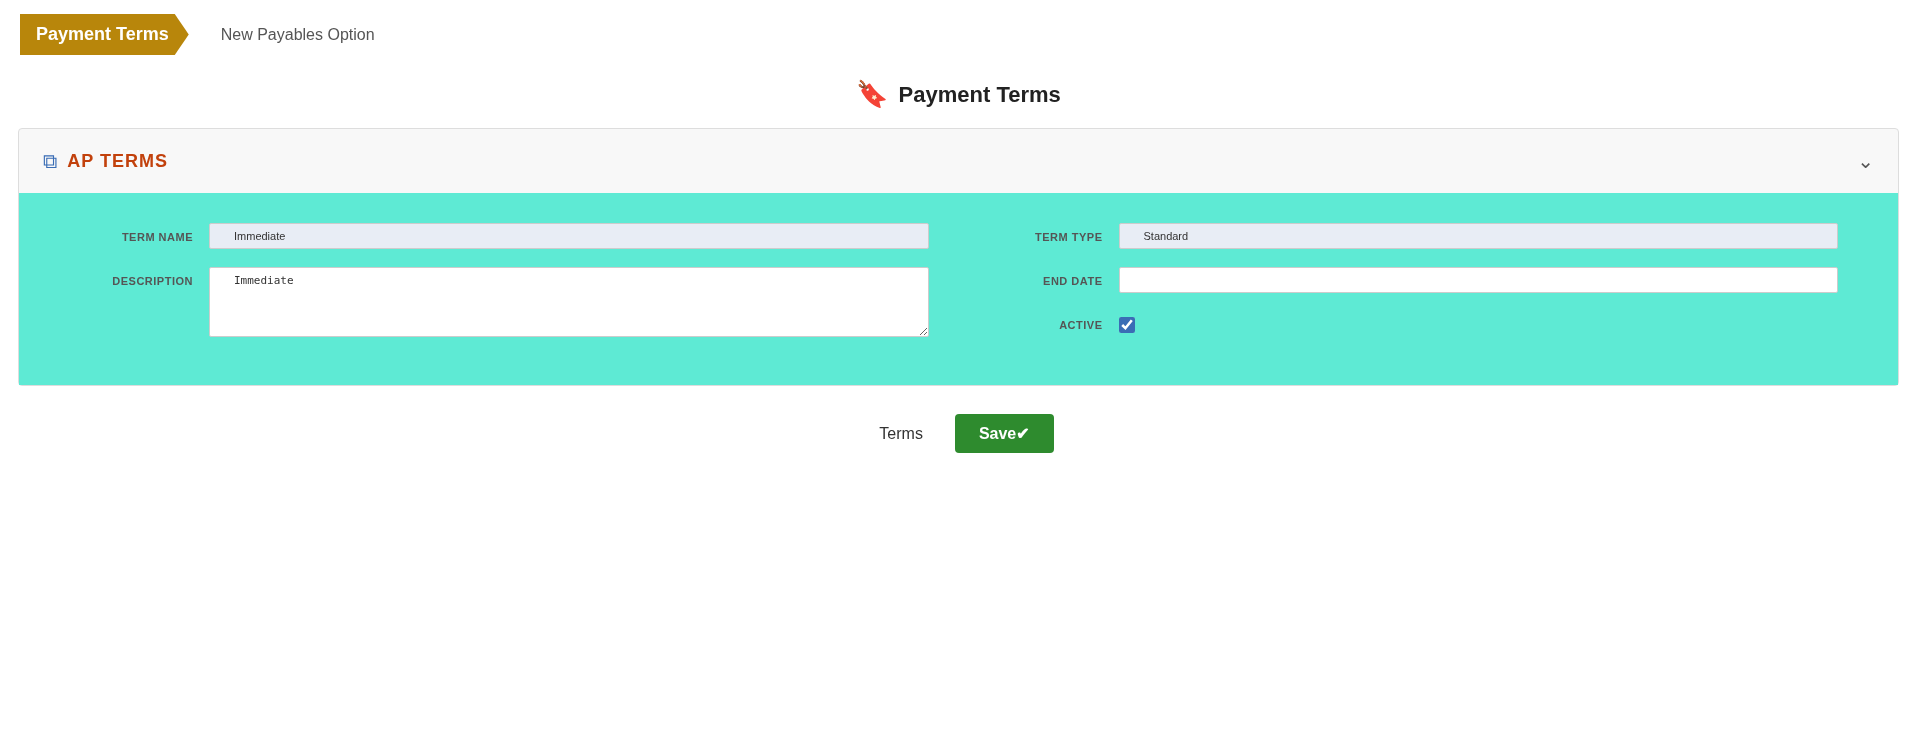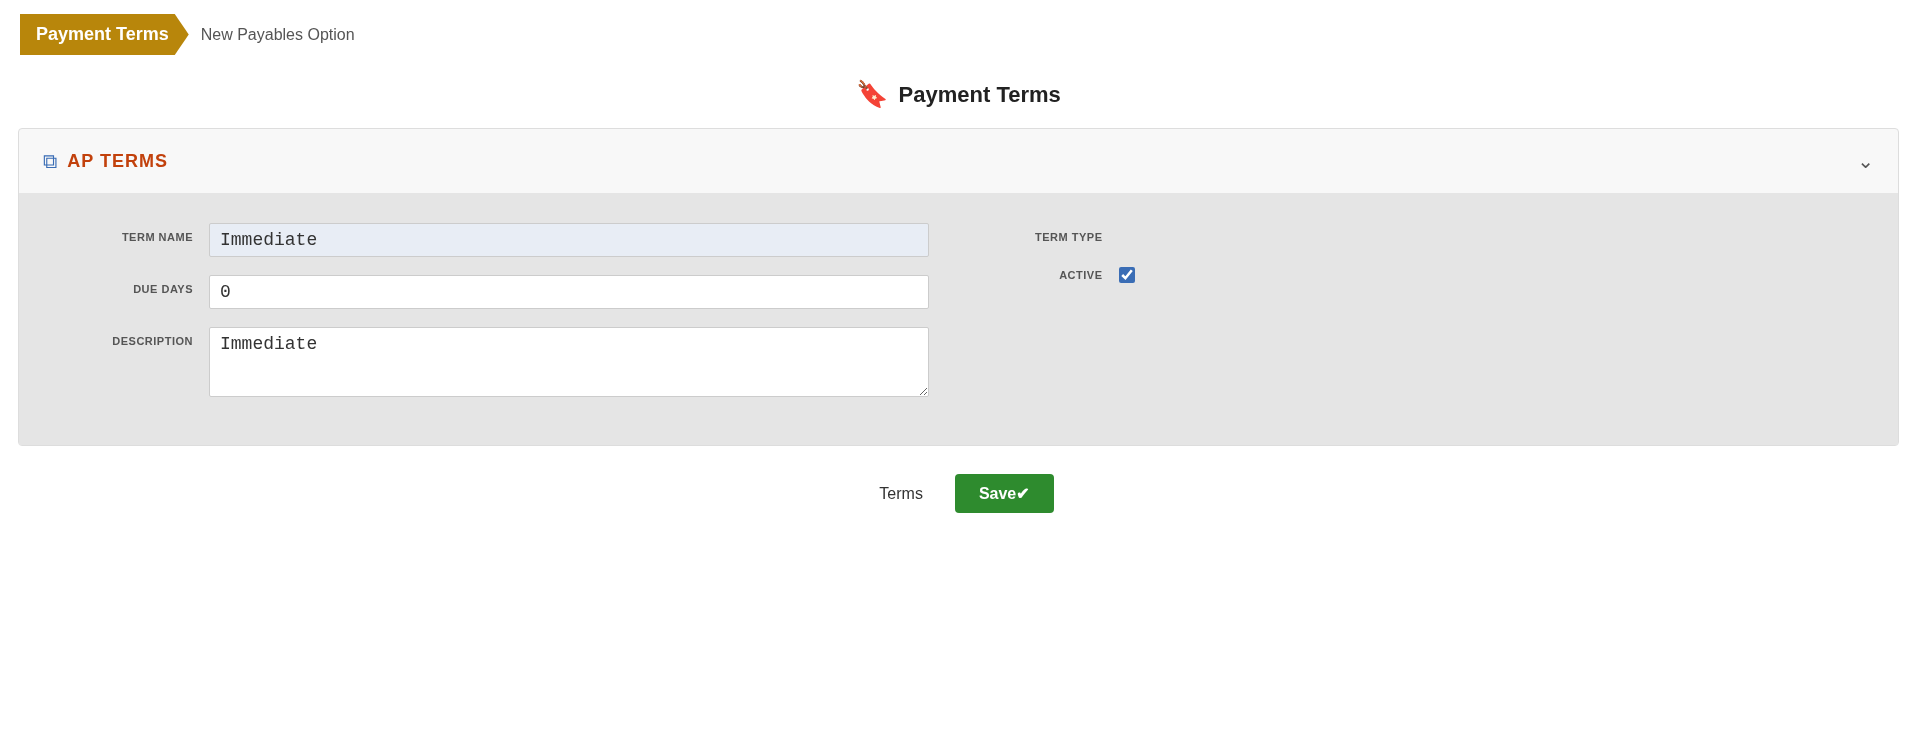--- a/index.html
+++ b/index.html
@@ -23,21 +23,21 @@
       color: #fff;
       font-size: 18px;
       font-weight: bold;
       padding: 10px 20px 10px 16px;
       clip-path: polygon(0 0, calc(100% - 14px) 0, 100% 50%, calc(100% - 14px) 100%, 0 100%);
       display: inline-block;
     }
     .breadcrumb-separator {
       color: #555;
       font-size: 16px;
-      margin-left: 12px;
+      margin-left: 32px;
     }
 
     
     .page-title-area {
       display: flex;
       justify-content: center;
       align-items: center;
       gap: 10px;
       margin: 10px 0 18px 0;
     }
@@ -83,21 +83,21 @@
       color: #c2410c;
       text-transform: uppercase;
     }
     .section-header-chevron {
       font-size: 20px;
       color: #555;
     }
 
     
     .form-area {
-      background: #e5e5e5;
+      background: #5eead4;
       padding: 30px 60px 30px 60px;
       display: flex;
       gap: 60px;
     }
 
     .form-column {
       flex: 1;
     }
 
     .form-row {
@@ -116,26 +116,25 @@
       padding-top: 8px;
       text-align: right;
       padding-right: 16px;
       flex-shrink: 0;
     }
 
     .form-control {
       flex: 1;
       border: 1px solid #ccc;
       border-radius: 2px;
-      padding: 6px 10px;
-      font-size: 18px;
+      padding: 6px 24px;
+      font-size: 11px;
       color: #333;
       background: #e8edf5;
       outline: none;
-      font-family: Liberation Mono, monospace;
     }
 
     textarea.form-control {
       resize: vertical;
       min-height: 70px;
     }
 
     .form-control-empty {
       background: #fff;
     }
@@ -214,38 +213,39 @@
   <div class="form-area">
 
     <div class="form-column">
 
       <div class="form-row">
         <label class="form-label">TERM NAME</label>
         <input type="text" class="form-control" value="Immediate" style="">
       </div>
 
 
-      <div class="form-row">
-        <label class="form-label">DUE DAYS</label>
-        <input type="text" class="form-control form-control-empty" value="0" style="">
-      </div>
 
       <div class="form-row">
         <label class="form-label">DESCRIPTION</label>
         <textarea class="form-control form-control-empty" style="">Immediate</textarea>
       </div>
 
     </div>
 
     <div class="form-column">
 
       <div class="form-row">
         <label class="form-label">TERM TYPE</label>
-      </div>
-
+        <input type="text" class="form-control" value="Standard" style="">
+      </div>
+
+      <div class="form-row">
+        <label class="form-label">END DATE</label>
+        <input type="text" class="form-control form-control-empty" value="" style="">
+      </div>
 
       <div class="form-row">
         <label class="form-label">ACTIVE</label>
         <div class="checkbox-wrapper">
           <input type="checkbox" checked="" style="">
         </div>
       </div>
 
     </div>
 

